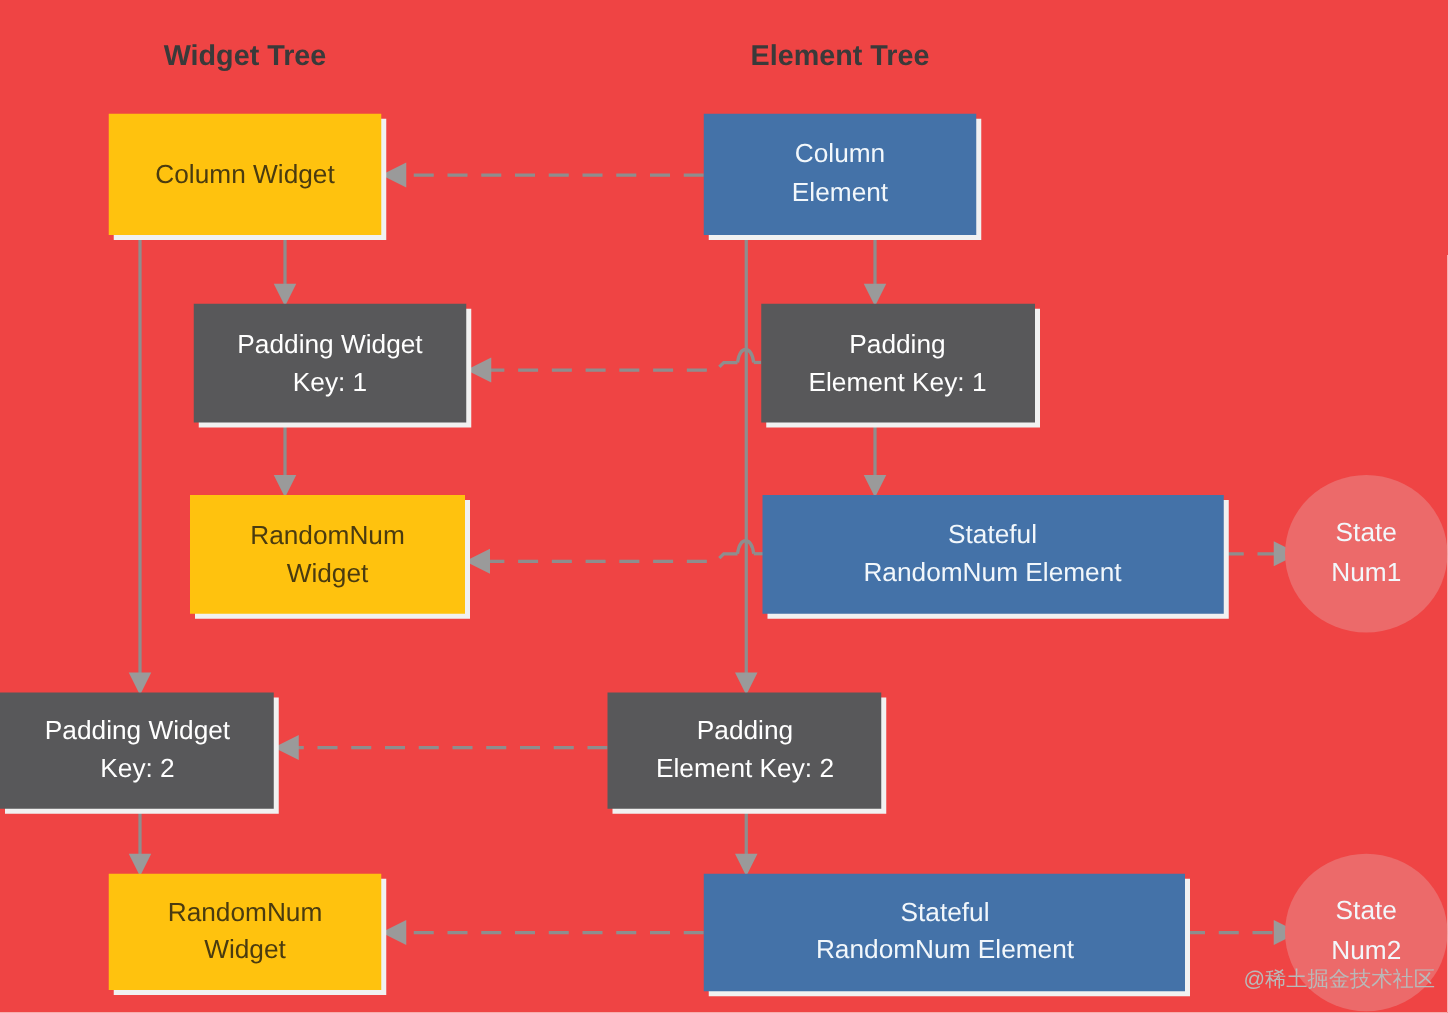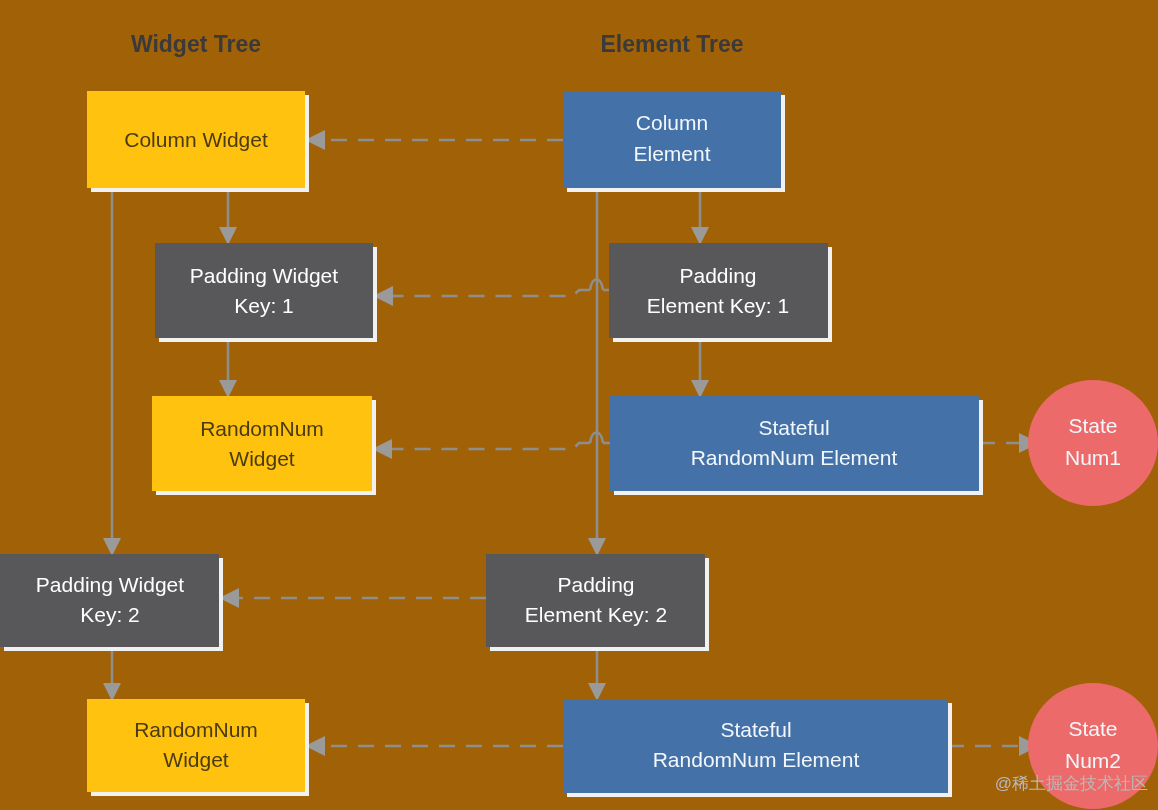--- a/index.html
+++ b/index.html
@@ -4,21 +4,21 @@
 <style>
   html, body {
     margin: 0;
     padding: 0;
     background: #ffffff;
   }
   #stage {
     position: relative;
     width: 1158px;
     height: 810px;
-    background: #a16207;
+    background: #ef4444;
     overflow: hidden;
     font-family: "Liberation Sans", "DejaVu Sans", sans-serif;
   }
   svg.diagram {
     position: absolute;
     left: 0;
     top: 0;
     width: 1158px;
     height: 810px;
   }

